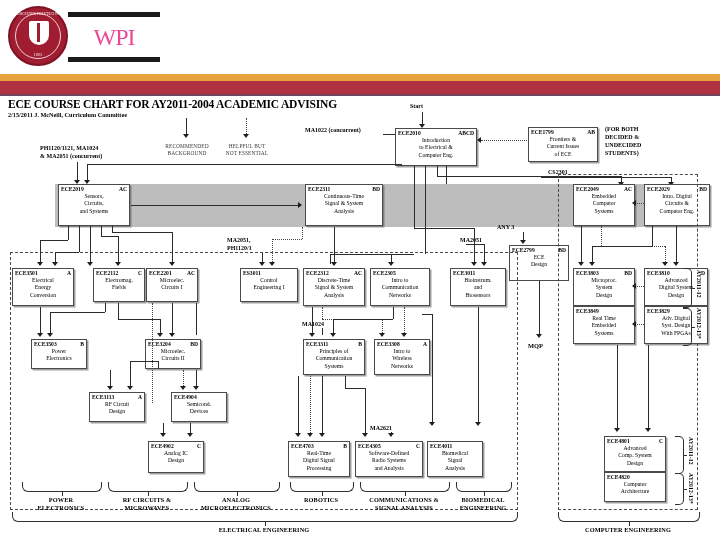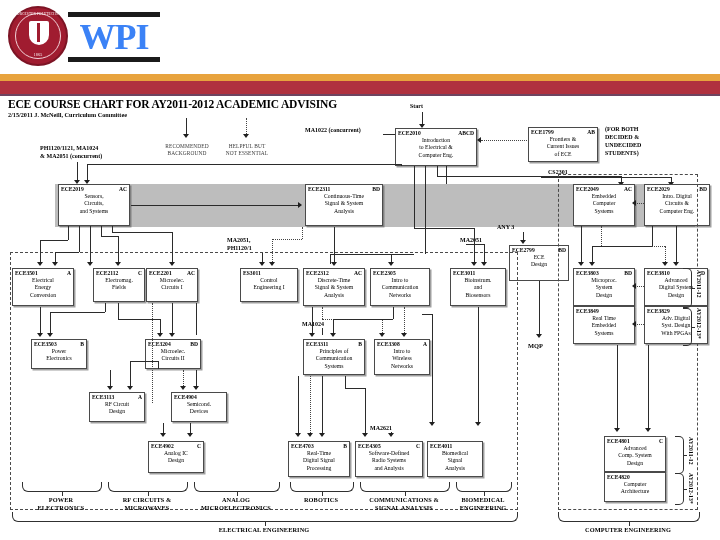--- a/index.html
+++ b/index.html
@@ -19,22 +19,22 @@
   #seal .shield:after{content:"";position:absolute;left:8px;top:2px;width:3px;height:19px;background:#a01c30;}
   #seal .sealtxt{position:absolute;left:0;right:0;bottom:7px;text-align:center;color:#ffffff;
         font-size:4px;letter-spacing:.3px;font-family:"Liberation Serif",serif;}
   #seal .toptxt{position:absolute;left:0;right:0;top:4px;text-align:center;color:#ffffff;
         font-size:3.4px;letter-spacing:.2px;}
   #wpi-word{position:absolute;left:60px;top:8px;width:92px;height:50px;}
   #wpi-word .bar{position:absolute;left:0;width:92px;height:5px;background:#1b1b1b;}
   #wpi-word .bar.t{top:0;}
   #wpi-word .bar.b{bottom:0;}
   #wpi-word .letters{position:absolute;left:0;top:5px;width:92px;height:40px;line-height:40px;
-        text-align:center;color:#3b82f6;font-family:"Liberation Serif",serif;
-        font-weight:bold;font-size:36px;letter-spacing:-1px;}
+        text-align:center;color:#ec4899;font-family:"Liberation Serif",serif;
+        font-weight:normal;font-size:24px;letter-spacing:-1px;}
   #title{position:absolute;left:168px;top:12px;width:548px;height:48px;line-height:48px;
         font-family:"Liberation Sans",sans-serif;font-size:27px;color:#111111;font-weight:normal;}
   #gold-bar{position:absolute;left:0;top:74px;width:720px;height:7px;background:#e8a33d;}
   #crimson-bar{position:absolute;left:0;top:81px;width:720px;height:13px;background:#b0313f;}
   #thin-bar{position:absolute;left:0;top:94px;width:720px;height:2px;background:#6e4460;}
 
   
   #chart{position:absolute;left:0;top:96px;width:720px;height:444px;background:#ffffff;
         font-family:"Liberation Serif",serif;}
   .abs{position:absolute;}
@@ -109,21 +109,21 @@
       <div class="bar b"></div>
     </div>
   </div>
 </div>
 <div id="gold-bar"></div>
 <div id="crimson-bar"></div>
 <div id="thin-bar"></div>
 
 <div id="chart">
 
-  <div class="abs" id="chart-title">ECE COURSE CHART FOR AY2011-2012 ACADEMIC ADVISING</div>
+  <div class="abs" id="chart-title">ECE COURSE CHART FOR AY2011-2004 ACADEMIC ADVISING</div>
   <div class="abs" id="chart-sub">2/15/2011  J. McNeill, Curriculum Committee</div>
 
   <div class="abs" id="grey-band"></div>
 
   <div class="ln lnv" style="left:186px;top:22px;height:18px;"></div>
   <div class="arw" style="left:183px;top:38px;"></div>
   <div class="legend-lbl" style="left:148px;top:47px;width:78px;">RECOMMENDED</div>
   <div class="legend-lbl" style="left:148px;top:54px;width:78px;">BACKGROUND</div>
 
   <div class="dot" style="left:246px;top:22px;height:18px;"></div>

